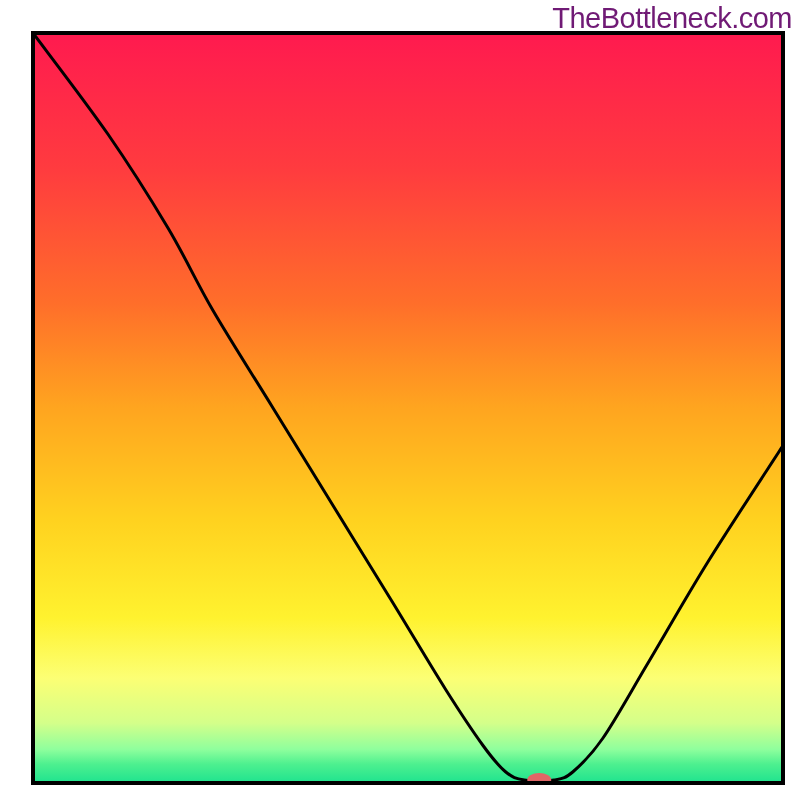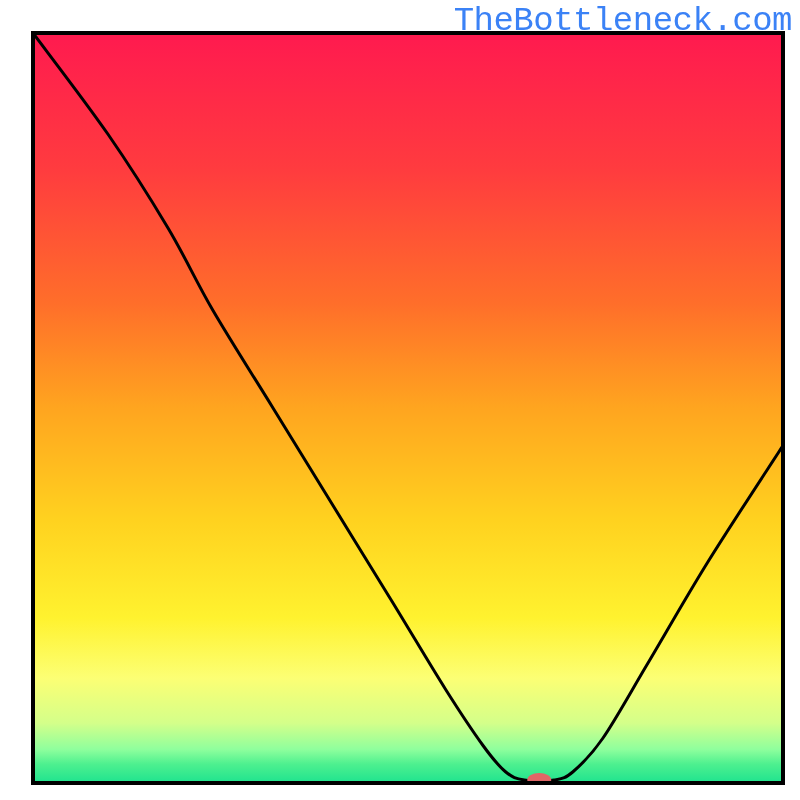--- a/index.html
+++ b/index.html
@@ -12,23 +12,23 @@
   }
   .chart-container {
     position: relative;
     width: 800px;
     height: 800px;
   }
   .watermark {
     position: absolute;
     top: 2px;
     right: 8px;
-    font-family: Liberation Mono, monospace;
-    font-size: 34px;
-    color: #3b82f6;
+    font-family: Liberation Sans, sans-serif;
+    font-size: 29px;
+    color: #701a75;
     font-weight: 500;
     letter-spacing: -0.5px;
     z-index: 10;
   }
   svg.chart {
     position: absolute;
     top: 0;
     left: 0;
     width: 800px;
     height: 800px;

